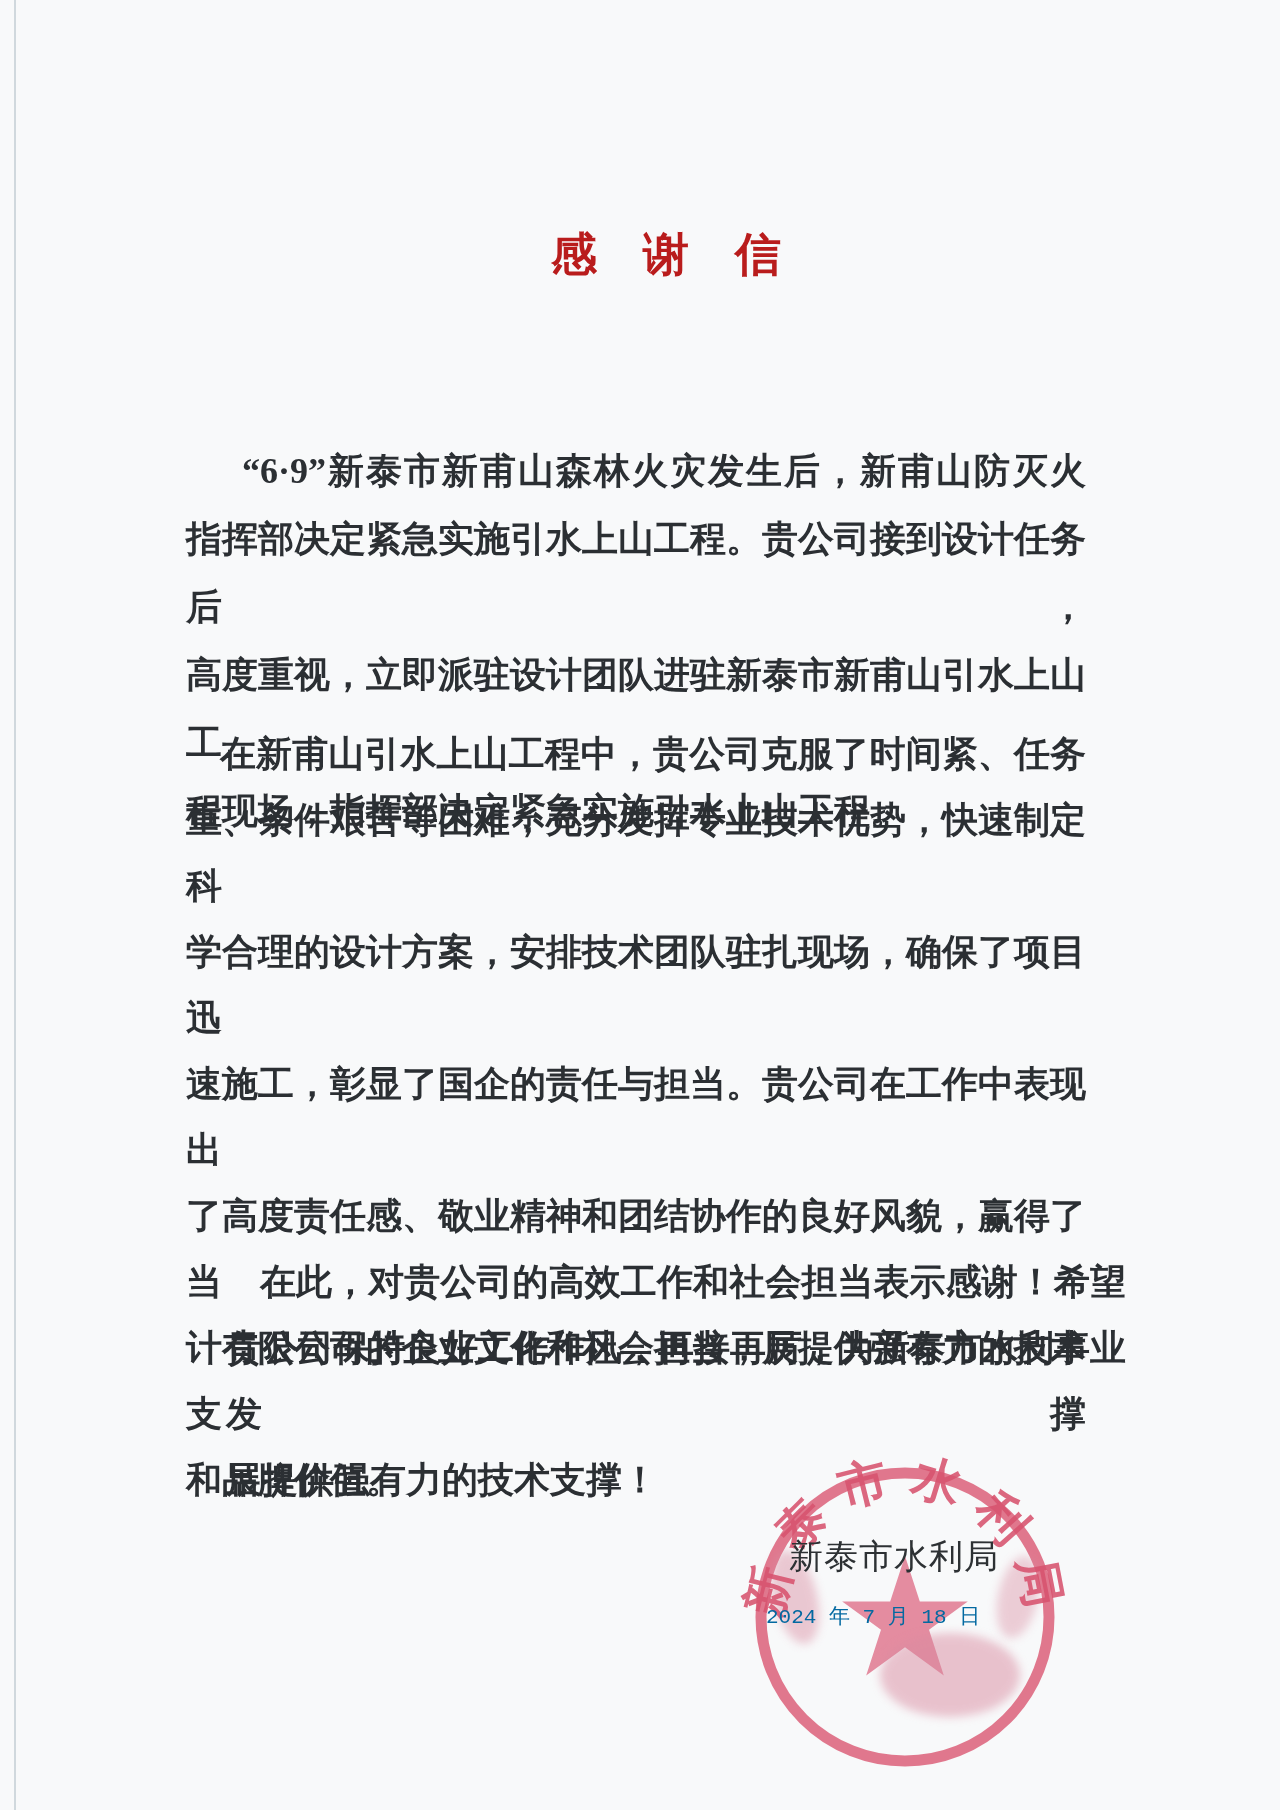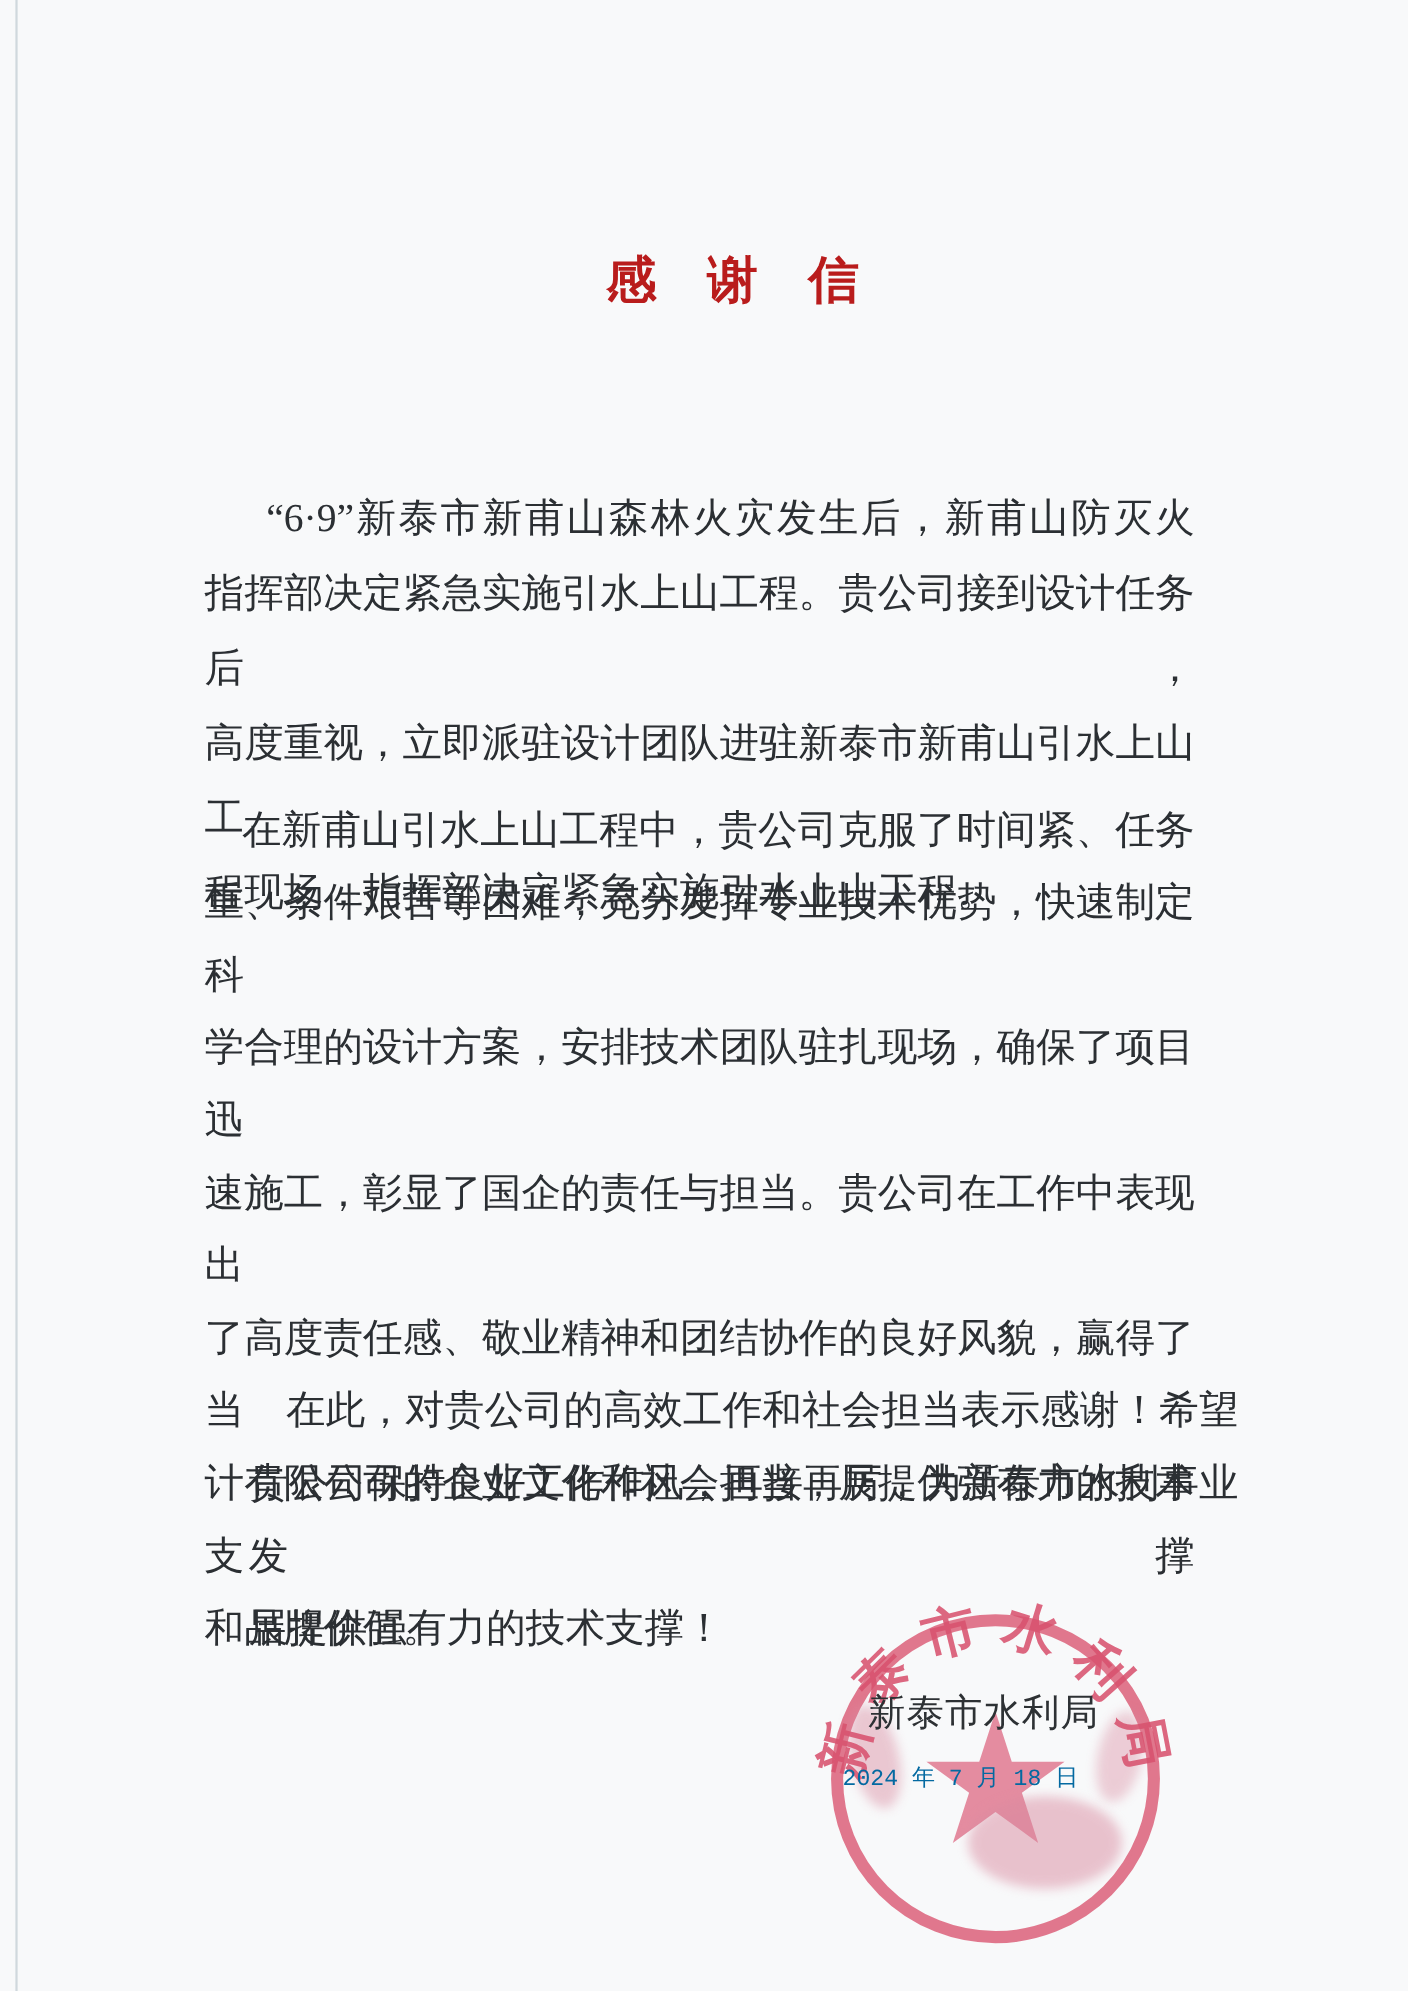--- a/index.html
+++ b/index.html
@@ -22,21 +22,21 @@
     color:#b91c1c;white-space:nowrap;
   }
   .salutation{
     position:absolute;top:326px;left:186px;width:900px;
     font-size:36px;line-height:66px;white-space:nowrap;
   }
   .para{position:absolute;left:186px;width:900px;font-size:36px;}
   .p1{top:437px;line-height:68px;}
   .p2{top:721px;line-height:66px;}
   .p3{top:1249px;line-height:66px;margin-left:40px;}
-  .ln{width:100%;}
+  .ln{width:100%;font-weight:bold;}
   .j{text-align:justify;text-align-last:justify;text-justify:inter-character;}
   .ind-a{text-indent:56px;}
   .ind-b{text-indent:34px;}
   .signature{
     position:absolute;left:789px;top:1534px;z-index:3;
     font-size:34px;letter-spacing:1px;color:#2d3134;white-space:nowrap;
   }
   .date{
     position:absolute;left:766px;top:1602px;z-index:3;
     font-size:21px;color:#0369a1;white-space:nowrap;font-family:Liberation Mono, monospace;

